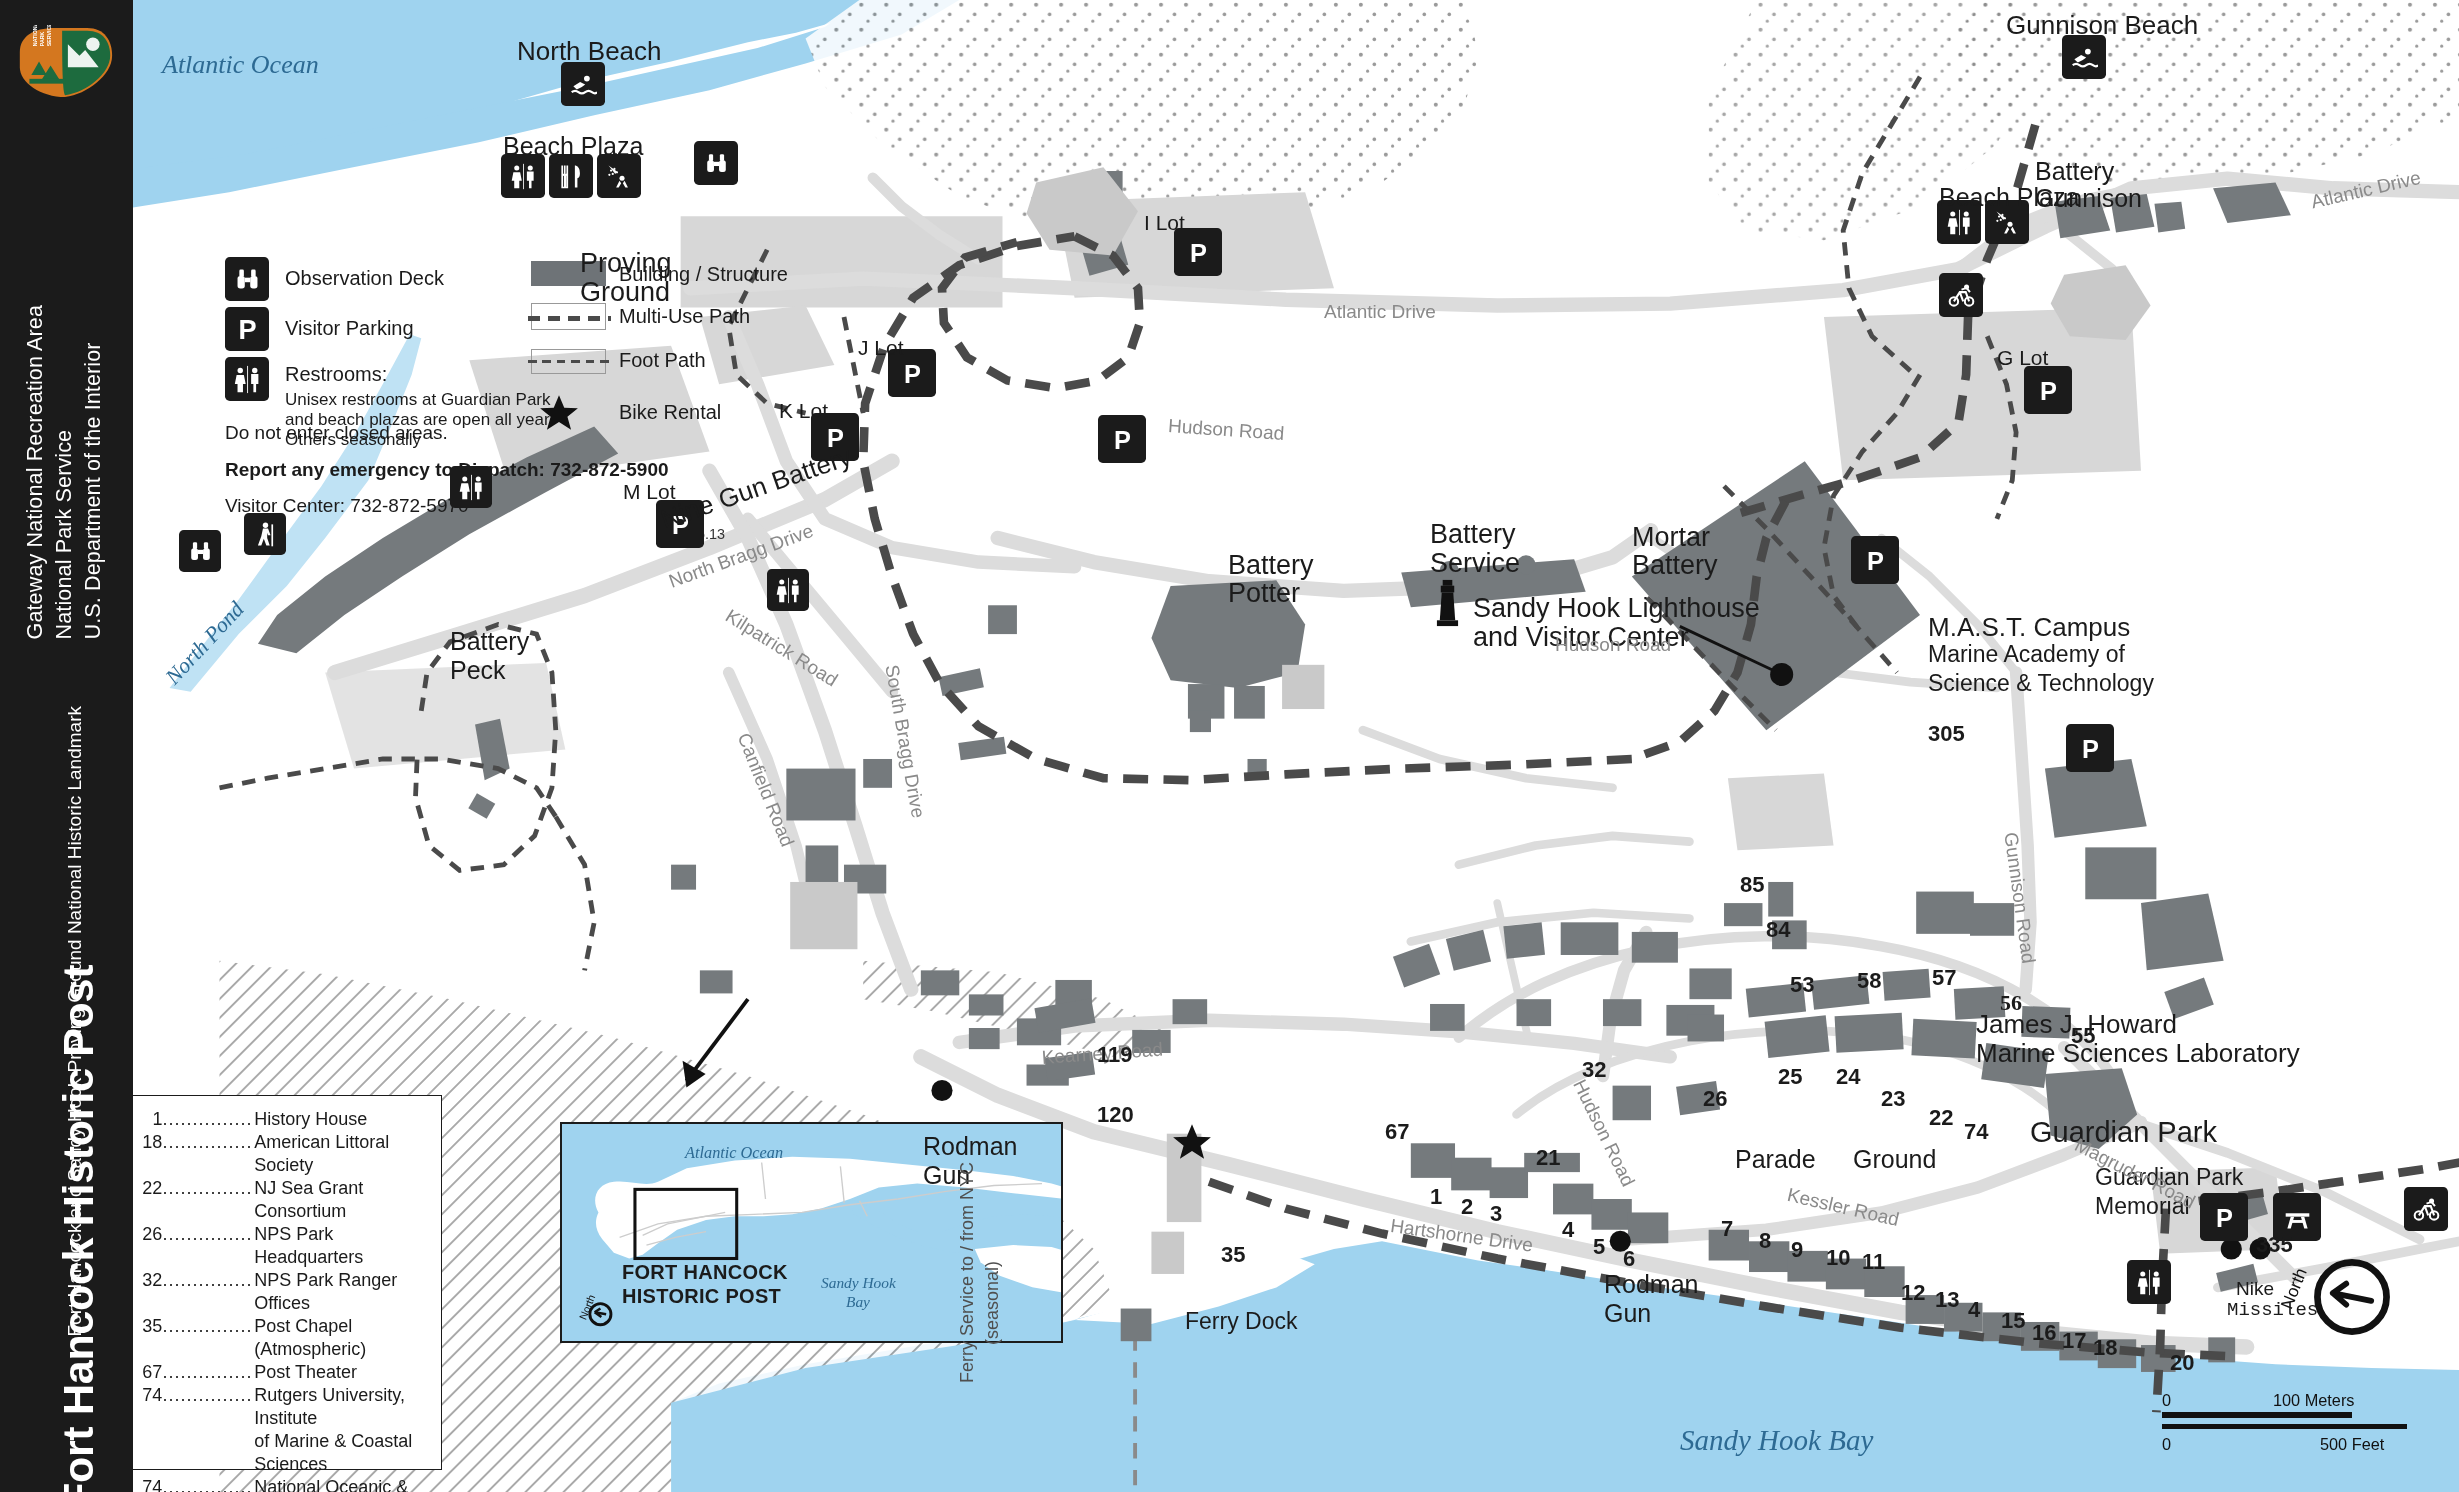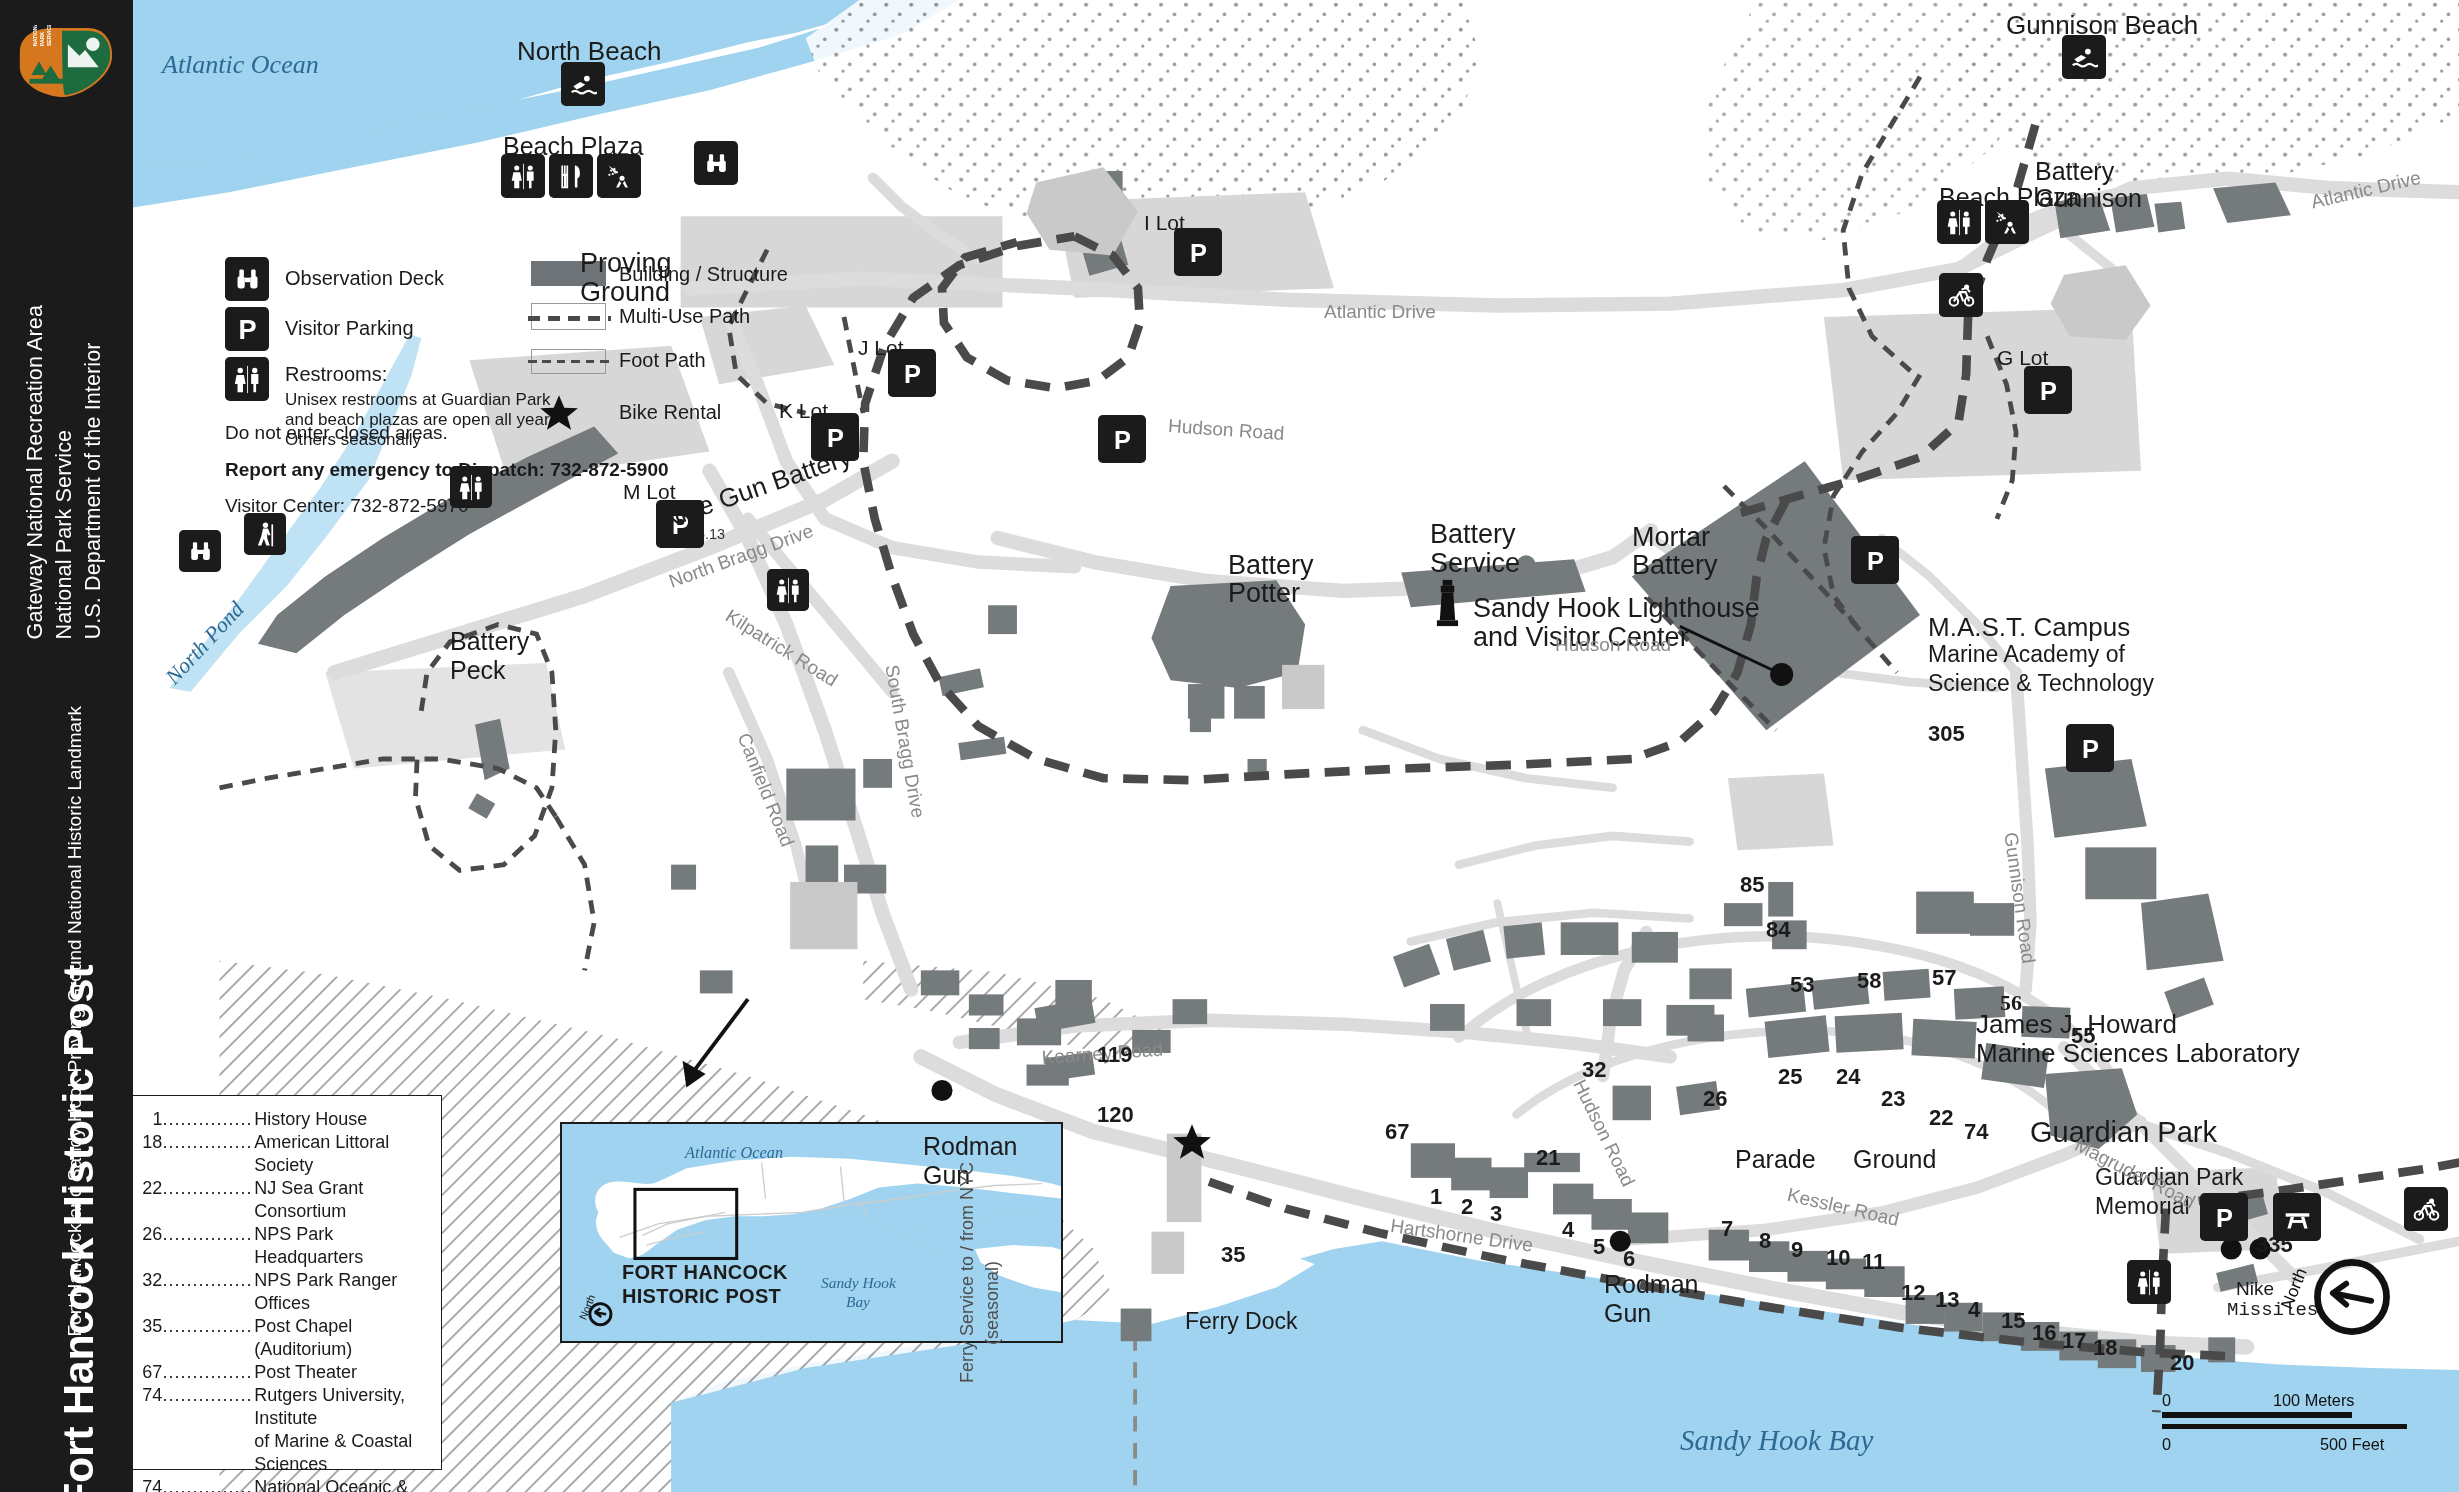--- a/index.html
+++ b/index.html
@@ -493,21 +493,21 @@
               <td class="nm">NPS Park Headquarters</td>
             </tr>
             <tr>
               <td class="num">32</td>
               <td class="dots">...............</td>
               <td class="nm">NPS Park Ranger Offices</td>
             </tr>
             <tr>
               <td class="num">35</td>
               <td class="dots">...............</td>
-              <td class="nm">Post Chapel (Auditorium)</td>
+              <td class="nm">Post Chapel (Atmospheric)</td>
             </tr>
             <tr>
               <td class="num">67</td>
               <td class="dots">...............</td>
               <td class="nm">Post Theater</td>
             </tr>
             <tr>
               <td class="num">74</td>
               <td class="dots">...............</td>
               <td class="nm">Rutgers University, Institute</td>

